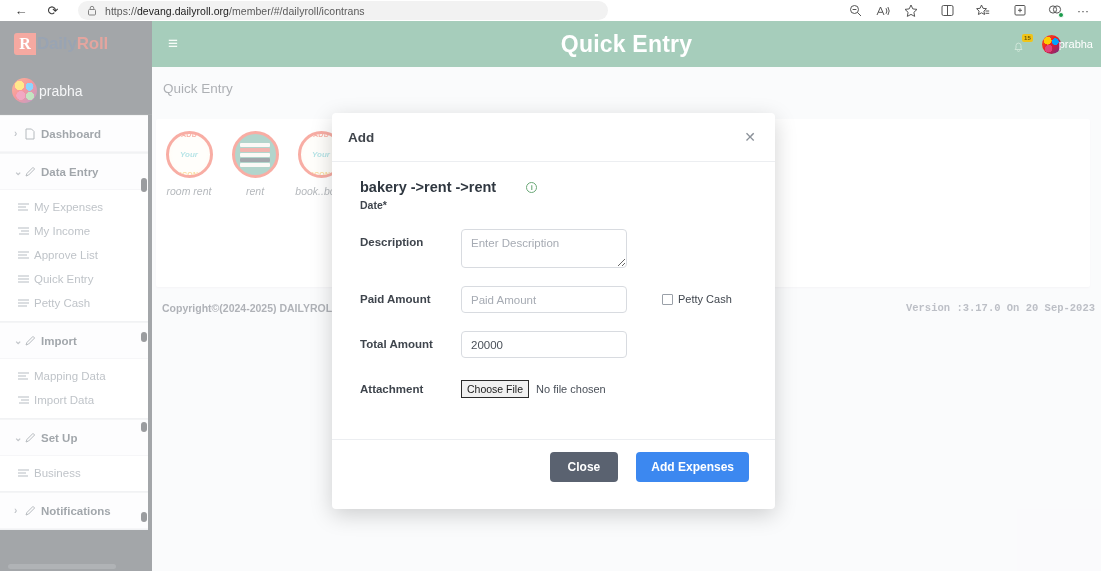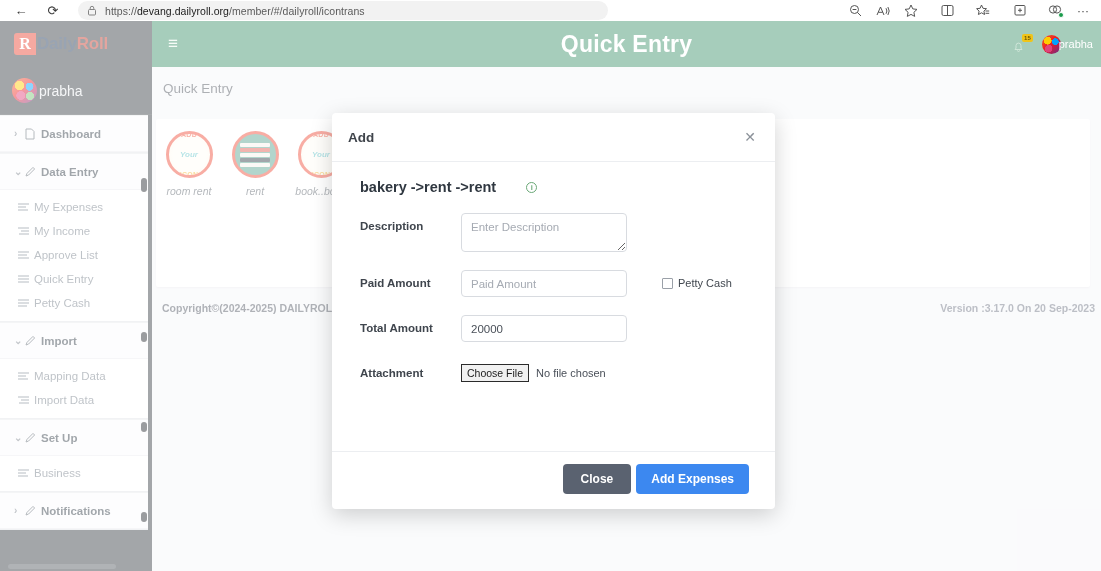--- a/index.html
+++ b/index.html
@@ -282,21 +282,21 @@
     position: absolute; top: 228px; left: 0;
     width: 949px; height: 26px;
     display: flex; align-items: center;
   }
   .copyright {
     margin-left: 10px;
     font-size: 10.5px; font-weight: bold; color: #4e5560;
   }
   .version {
     margin-left: auto; margin-right: 6px;
-    font-size: 10.5px; font-weight: bold; color: #6b7280;
+    font-size: 10.5px; font-weight: bold; color: #6b7280; font-family: Liberation Mono, monospace;
   }
 
   
   .modal-backdrop {
     position: absolute; top: 0; left: 0;
     width: 1101px; height: 550px;
     background: rgba(255,255,255,.55);
   }
   .modal {
     position: absolute; top: 92px; left: 332px;
@@ -377,25 +377,25 @@
   .file-row { display: flex; align-items: center; padding-top: 4px; }
   .choose-file {
     border: 1px solid #2b2b2b;
     background: #f1f1f1;
     font-size: 10.5px; color: #1a1a1a;
     padding: 2px 5px;
     font-family: "Liberation Sans", sans-serif;
   }
   .no-file { font-size: 11px; color: #4a5059; margin-left: 7px; }
   .modal-foot {
-    position: absolute; bottom: 4px; left: 0;
+    position: absolute; bottom: 16px; left: 0;
     width: 443px; height: 54px;
     border-top: 1px solid #eceef1;
     display: flex; align-items: center; justify-content: flex-end;
-    gap: 5px; padding-right: 26px;
+    gap: 18px; padding-right: 26px;
   }
   .btn {
     border: none; border-radius: 4px;
     font-size: 12px; font-weight: bold; color: #fff;
     font-family: "Liberation Sans", sans-serif;
     cursor: pointer;
   }
   .btn-close { background: #5a6270; padding: 8px 18px; }
   .btn-add   { background: #3c88f0; padding: 8px 15px; }
 </style>
@@ -703,20 +703,21 @@
     <div class="modal-head">
       <span class="modal-title">Add</span>
       <span class="modal-x">✕</span>
     </div>
 
     <div class="modal-body">
       <div class="entry-path">
         <span>bakery -&gt;rent -&gt;rent</span>
         <span class="info-ico">i</span>
       </div>
+      <div class="date-label">Date*</div>
 
       <div class="frow">
         <div class="flabel">Description</div>
         <textarea class="ftext" placeholder="Enter Description" style=""></textarea>
       </div>
 
       <div class="frow">
         <div class="flabel">Paid Amount</div>
         <input class="fin" type="text" placeholder="Paid Amount" style="">
         <div class="petty">

